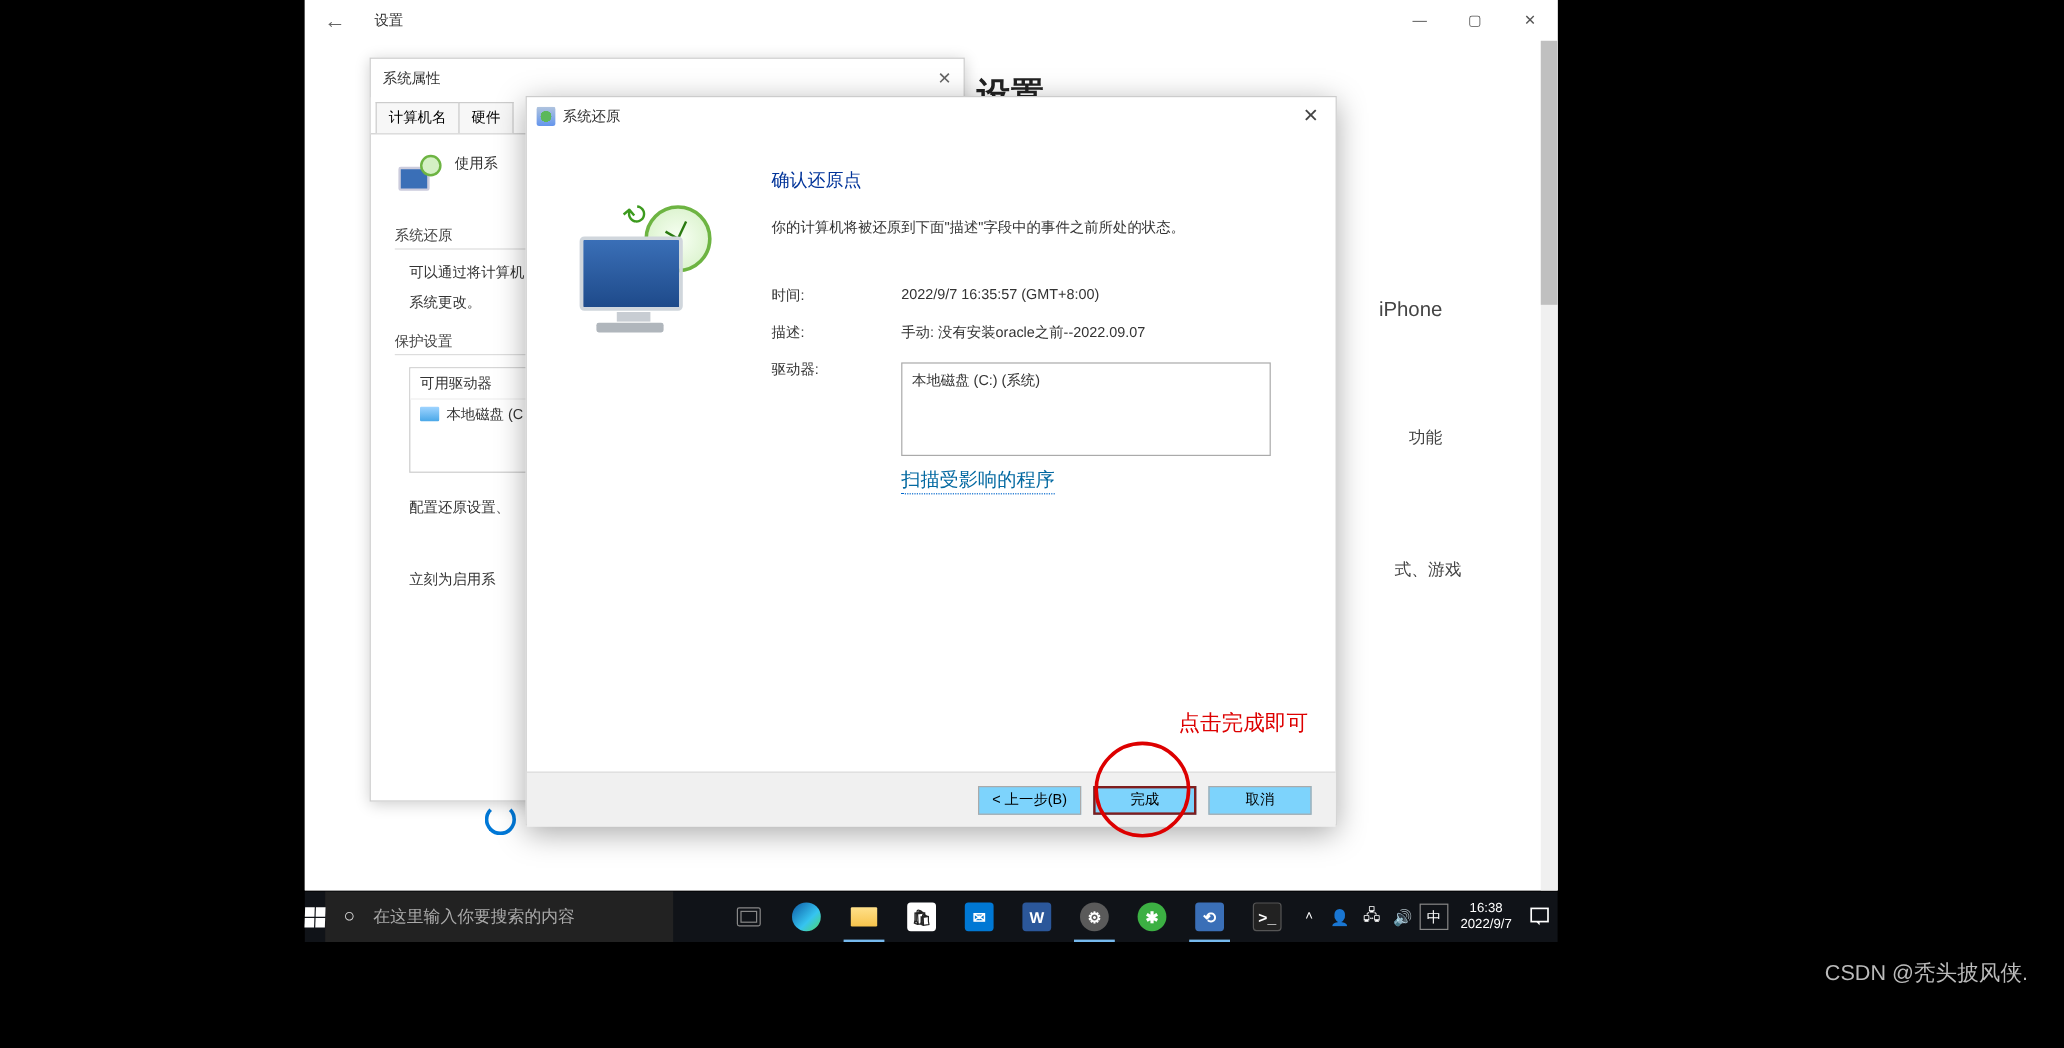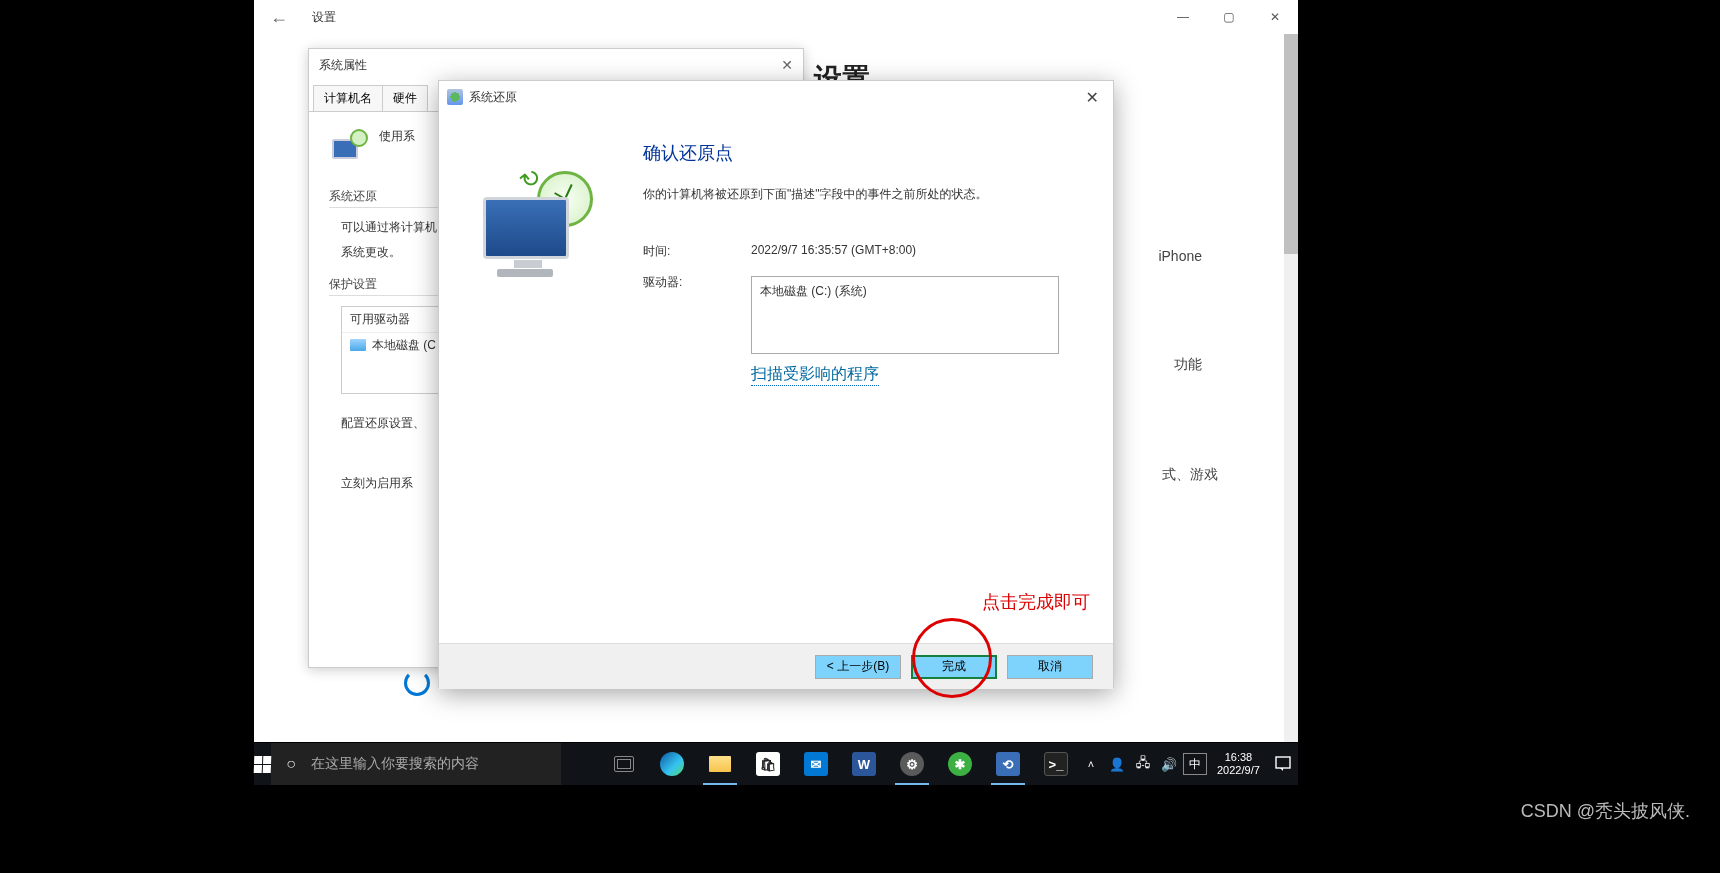--- a/index.html
+++ b/index.html
@@ -9,21 +9,21 @@
 
 
 .settings-window { position: absolute; inset: 0; background: #fff; }
 .settings-titlebar { height: 34px; display: flex; align-items: center; }
 .settings-back { width: 50px; text-align: center; font-size: 18px; color: #666; cursor: pointer; }
 .settings-appname { font-size: 12px; color: #333; margin-left: 8px; }
 .settings-winbtns { margin-left: auto; display: flex; }
 .settings-winbtn { width: 46px; height: 32px; display: flex; align-items: center; justify-content: center; font-size: 12px; color: #555; cursor: pointer; }
 .settings-heading { font-size: 28px; font-weight: 600; color: #222; position: absolute; left: 560px; top: 60px; }
 .settings-body-text { position: absolute; }
-.iphone-text { right: 96px; top: 248px; font-size: 14px; color: #444; margin-left: 32px; }
+.iphone-text { right: 96px; top: 248px; font-size: 17px; color: #444; margin-left: 32px; }
 .settings-side2 { right: 96px; top: 356px; font-size: 14px; color: #444; }
 .settings-side3 { right: 80px; top: 466px; font-size: 14px; color: #444; }
 
 
 .sysprops { position: absolute; left: 54px; top: 48px; width: 496px; height: 620px; background: #fff; border: 1px solid #ccc; box-shadow: 0 2px 12px rgba(0,0,0,0.2); }
 .sysprops-title { height: 32px; display: flex; align-items: center; padding: 0 10px; font-size: 12px; color: #333; }
 .sysprops-close { margin-left: auto; font-size: 14px; color: #666; cursor: pointer; }
 .sysprops-tabs { display: flex; border-bottom: 1px solid #ccc; padding-left: 4px; padding-top: 4px; background: #fff; }
 .sysprops-tab { font-size: 12px; padding: 4px 10px; border: 1px solid #ccc; border-bottom: none; margin-right: -1px; background: #f7f7f7; cursor: pointer; }
 .sysprops-body { padding: 16px 20px; font-size: 12px; color: #333; }
@@ -40,32 +40,32 @@
 
 
 .restore-wiz { position: absolute; left: 184px; top: 80px; width: 676px; height: 608px; background: #fff; border: 1px solid #ccc; box-shadow: 0 6px 24px rgba(0,0,0,0.35); }
 .restore-titlebar { height: 32px; display: flex; align-items: center; padding: 0 8px; }
 .restore-title-icon { width: 16px; height: 16px; margin-right: 6px; background: radial-gradient(circle,#5cb85c 40%, transparent 41%), linear-gradient(#b0c4de,#6495ed); border-radius: 2px; }
 .restore-title-text { font-size: 12px; color: #333; }
 .restore-close { margin-left: auto; font-size: 16px; color: #444; cursor: pointer; padding: 0 6px; }
 .restore-body { display: flex; height: 530px; }
 .restore-sidebar { width: 196px; display: flex; justify-content: center; align-items: flex-start; padding-top: 50px; }
 .restore-main { flex: 1; padding: 28px 28px 0 8px; }
-.restore-h1 { font-size: 18px; color: #003399; font-weight: 400; margin-bottom: 20px; }
+.restore-h1 { font-size: 15px; color: #003399; font-weight: 400; margin-bottom: 20px; }
 .restore-intro { font-size: 12px; color: #333; margin-bottom: 40px; line-height: 1.5; }
 .restore-kv { display: flex; font-size: 12px; color: #333; margin-bottom: 14px; }
 .restore-kv-label { width: 108px; }
 .restore-kv-val { flex: 1; }
 .restore-drives-box { border: 1px solid #aaa; margin-top: 2px; width: 308px; height: 78px; padding: 6px 8px; font-size: 12px; color: #333; }
 .restore-link { font-size: 16px; color: #0369a1; border-bottom: 1px dotted #0066cc; cursor: pointer; display: inline-block; margin-top: 10px; }
 .restore-note { font-size: 12px; color: #333; margin-top: 60px; line-height: 1.6; }
 .restore-warn { font-size: 12px; color: #333; margin-top: 28px; line-height: 1.6; }
 .restore-buttons { height: 46px; border-top: 1px solid #ddd; display: flex; align-items: center; justify-content: flex-end; padding: 0 20px; gap: 10px; background: #f0f0f0; }
 .restore-btn { min-width: 86px; height: 24px; font-size: 12px; background: #7dd3fc; border: 1px solid #aaa; cursor: pointer; padding: 0 10px; }
-.restore-btn.default { border: 2px solid #15803d; }
+.restore-btn.default { border: 2px solid #7f1d1d; }
 
 
 .annotation-circle { position: absolute; left: 658px; top: 618px; width: 80px; height: 80px; border: 3px solid #d00; border-radius: 50%; pointer-events: none; }
 .annotation-text { position: absolute; left: 728px; top: 590px; font-size: 18px; color: #d00; font-weight: 500; }
 
 
 .sync-icon { position: absolute; left: 150px; top: 670px; width: 26px; height: 26px; border: 3px solid #0078d7; border-top-color: transparent; border-radius: 50%; }
 
 
 .settings-scrollbar { position: absolute; right: 0; top: 34px; bottom: 0; width: 14px; background: #f0f0f0; }
@@ -203,20 +203,24 @@
           <div class="rg-base"></div>
         </div>
       </div>
       <div class="restore-main">
         <div class="restore-h1">确认还原点</div>
         <div class="restore-intro">你的计算机将被还原到下面"描述"字段中的事件之前所处的状态。</div>
         <div class="restore-kv">
           <div class="restore-kv-label">时间:</div>
           <div class="restore-kv-val">2022/9/7 16:35:57 (GMT+8:00)</div>
         </div>
+        <div class="restore-kv">
+          <div class="restore-kv-label">描述:</div>
+          <div class="restore-kv-val">手动: 没有安装oracle之前--2022.09.07</div>
+        </div>
         <div class="restore-kv" style="align-items:flex-start">
           <div class="restore-kv-label">驱动器:</div>
           <div>
             <div class="restore-drives-box">
               <span>本地磁盘 (C:) (系统)</span>
             </div>
             <span class="restore-link">扫描受影响的程序</span>
           </div>
         </div>
       </div>

